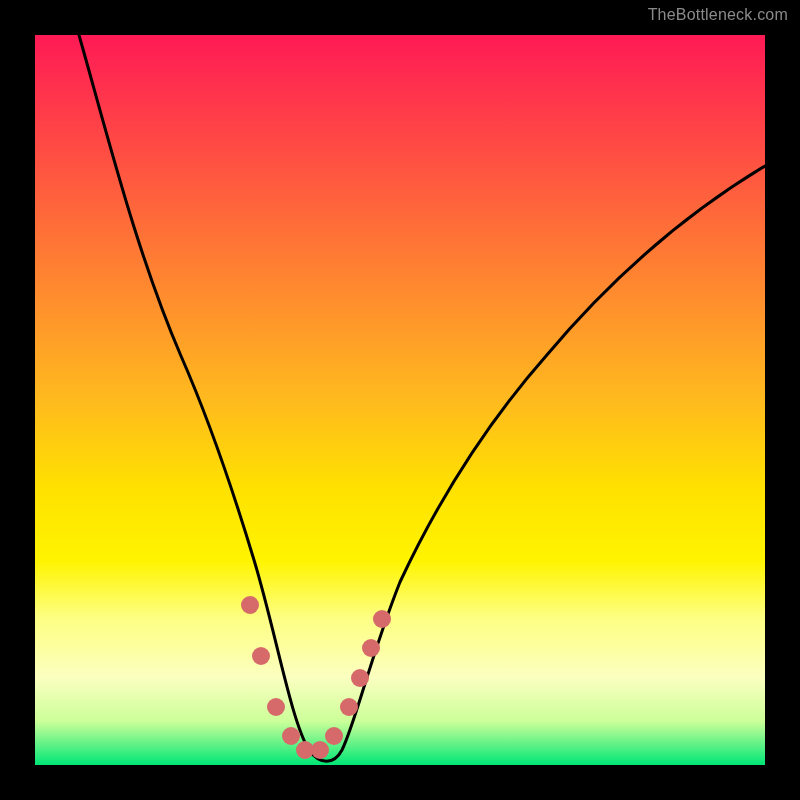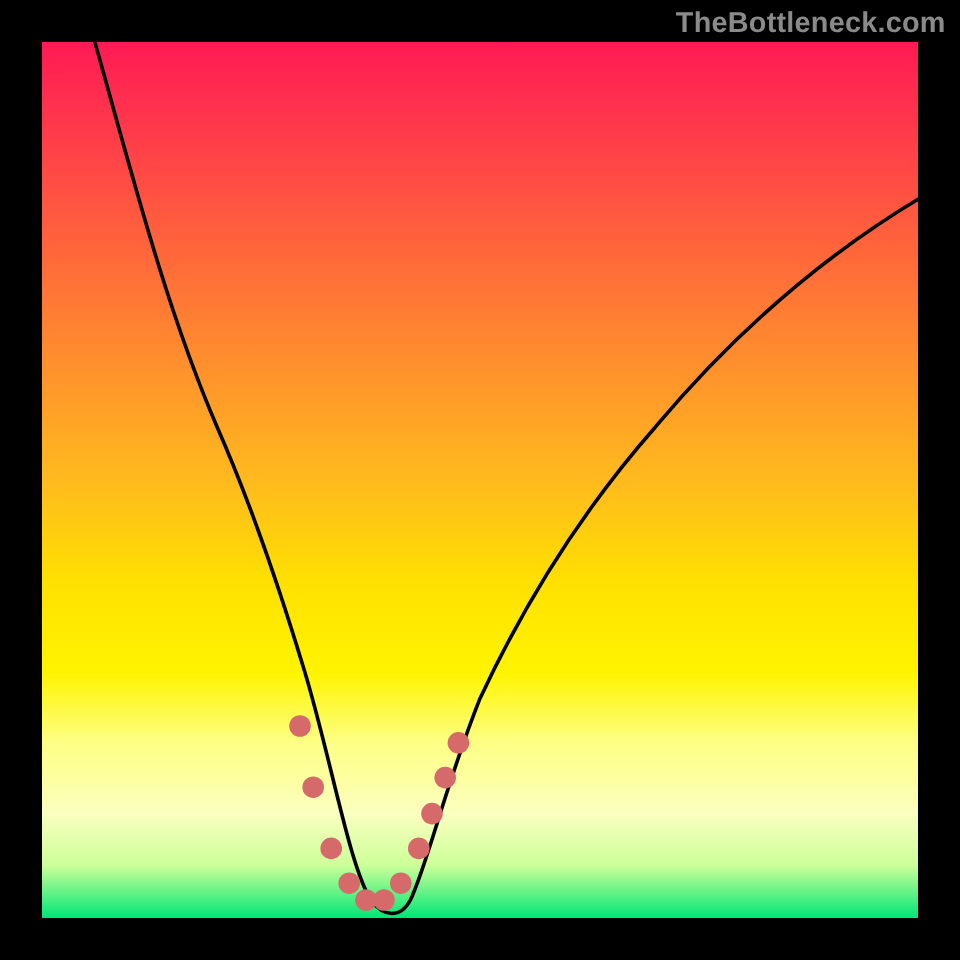--- a/index.html
+++ b/index.html
@@ -37,22 +37,22 @@
       #fbffc0 88%,
       #ccff99 94%,
       #00e676 100%
     );
   }
   .watermark {
     position: absolute;
     top: 6px;
     right: 12px;
     color: #8a8a8a;
-    font-size: 24px;
-    font-weight: 700;
+    font-size: 16px;
+    font-weight: 400;
     letter-spacing: 0.2px;
     z-index: 50;
   }
   svg.curve-layer {
     position: absolute;
     inset: 0;
     width: 730px;
     height: 730px;
     display: block;
     z-index: 10;

